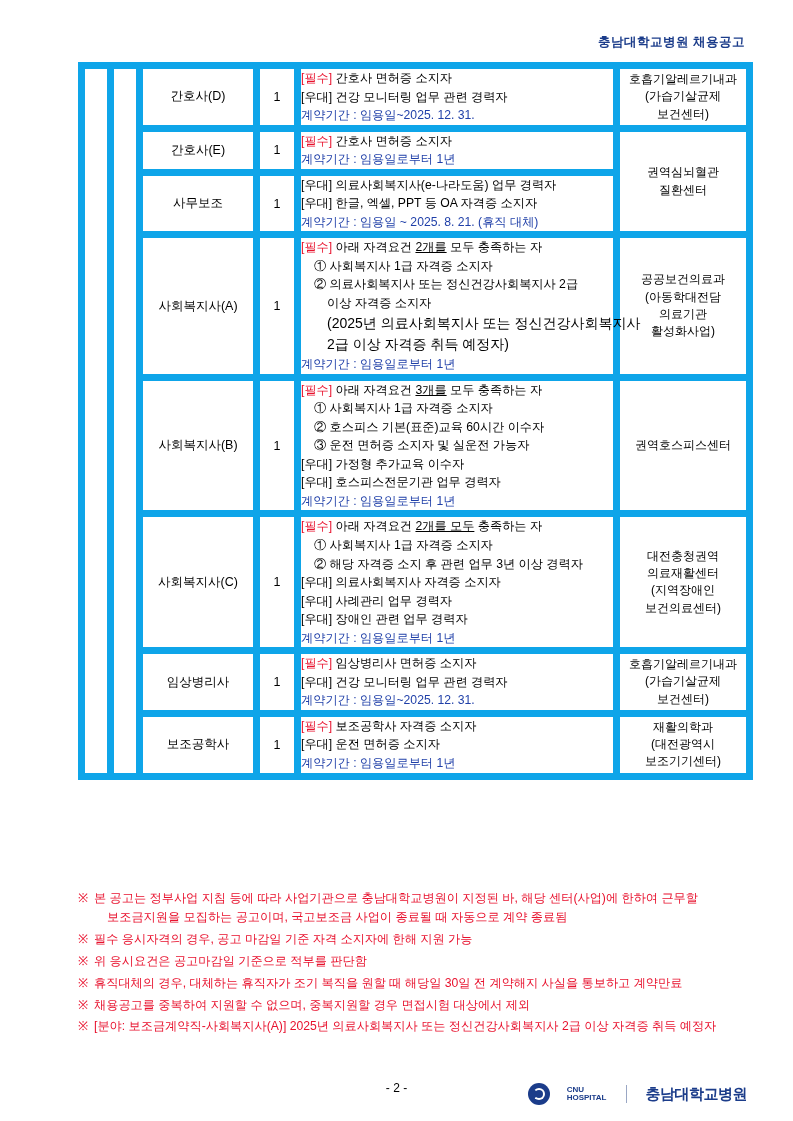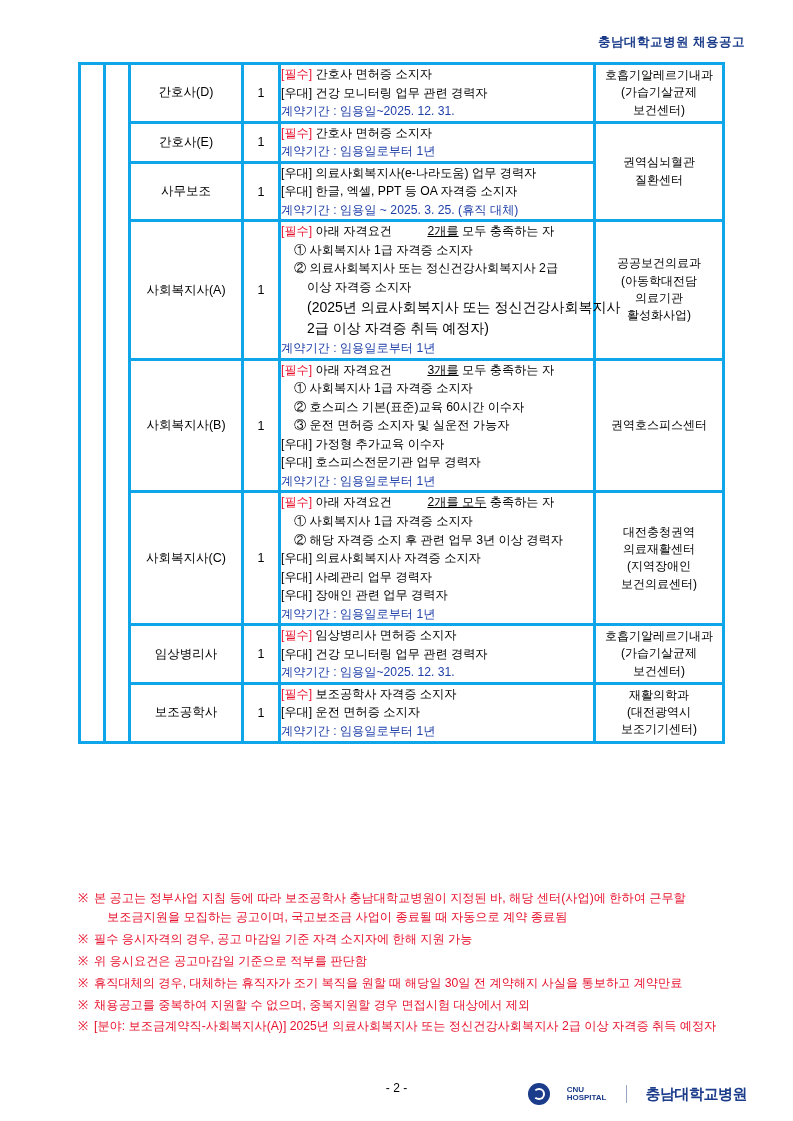--- a/index.html
+++ b/index.html
@@ -32,42 +32,42 @@
   }
   table.main {
     position: absolute;
     top: 62px;
     left: 78px;
     width: 638px;
     border-collapse: collapse;
     table-layout: fixed;
   }
   table.main td {
-    border: 3px solid #0ea5e9;
+    border: 7px solid #0ea5e9;
     padding: 0;
     vertical-align: middle;
   }
   td.col-a { width: 22px; }
   td.col-b { width: 22px; }
   td.col-job { width: 110px; text-align: center; font-size: 12.5px; }
   td.col-num { width: 34px; text-align: center; font-size: 12.5px; }
   td.col-req { width: 312px; padding: 7px 8px 7px 10px; }
   td.col-dept { width: 126px; text-align: center; font-size: 12px; line-height: 1.45; padding: 5px 3px; }
 
   .req-line {
     font-size: 12.2px;
     line-height: 1.52;
     white-space: nowrap;
   }
   .tag-req { color: #e8112d; }
   .tag-pref { color: #000000; }
   .contract { color: #1f3fa8; }
   .indent1 { padding-left: 13px; }
   .indent2 { padding-left: 26px; }
-  .u { text-decoration: underline; margin-left: 32px; }
+  .u { text-decoration: underline; }
   .small { font-size: 14px; }
 
   .notes {
     position: absolute;
     top: 889px;
     left: 78px;
     width: 648px;
   }
   .note {
     display: flex;
@@ -173,21 +173,21 @@
             <div>권역심뇌혈관</div>
             <div>질환센터</div>
           </td>
         </tr>
         <tr>
           <td class="col-job">사무보조</td>
           <td class="col-num">1</td>
           <td class="col-req">
             <div class="req-line"><span class="tag-pref">[우대] </span><span>의료사회복지사(e-나라도움) 업무 경력자</span></div>
             <div class="req-line"><span class="tag-pref">[우대] </span><span>한글, 엑셀, PPT 등 OA 자격증 소지자</span></div>
-            <div class="req-line contract">계약기간 :  임용일 ~ 2025. 3. 25. (휴직 대체)</div>
+            <div class="req-line contract">계약기간 :  임용일 ~ 2025. 8. 21. (휴직 대체)</div>
           </td>
         </tr>
         <tr>
           <td class="col-job">사회복지사(A)</td>
           <td class="col-num">1</td>
           <td class="col-req">
             <div class="req-line"><span class="tag-req">[필수] </span><span>아래 자격요건 <span class="u">2개를</span> 모두 충족하는 자</span></div>
             <div class="req-line indent1">① 사회복지사 1급 자격증 소지자</div>
             <div class="req-line indent1">② 의료사회복지사 또는 정신건강사회복지사 2급</div>
             <div class="req-line indent2">이상 자격증 소지자</div>
@@ -264,21 +264,21 @@
             <div>(대전광역시</div>
             <div>보조기기센터)</div>
           </td>
         </tr>
       </tbody>
   </table>
 
   <div class="notes">
       <div class="note">
         <span class="mark">※</span>
-        <span class="body"><span>본 공고는 정부사업 지침 등에 따라 보조공학사 충남대학교병원이 지정된 바, 해당 센터(사업)에 한하여 근무할</span><span class="sub">보조금지원을 모집하는 공고이며, 국고보조금 사업이 종료될 때 자동으로 계약 종료됨</span></span>
+        <span class="body"><span>본 공고는 정부사업 지침 등에 따라 사업기관으로 충남대학교병원이 지정된 바, 해당 센터(사업)에 한하여 근무할</span><span class="sub">보조금지원을 모집하는 공고이며, 국고보조금 사업이 종료될 때 자동으로 계약 종료됨</span></span>
       </div>
       <div class="note">
         <span class="mark">※</span>
         <span class="body"><span>필수 응시자격의 경우, 공고 마감일 기준 자격 소지자에 한해 지원 가능</span></span>
       </div>
       <div class="note">
         <span class="mark">※</span>
         <span class="body"><span>위 응시요건은 공고마감일 기준으로 적부를 판단함</span></span>
       </div>
       <div class="note">

